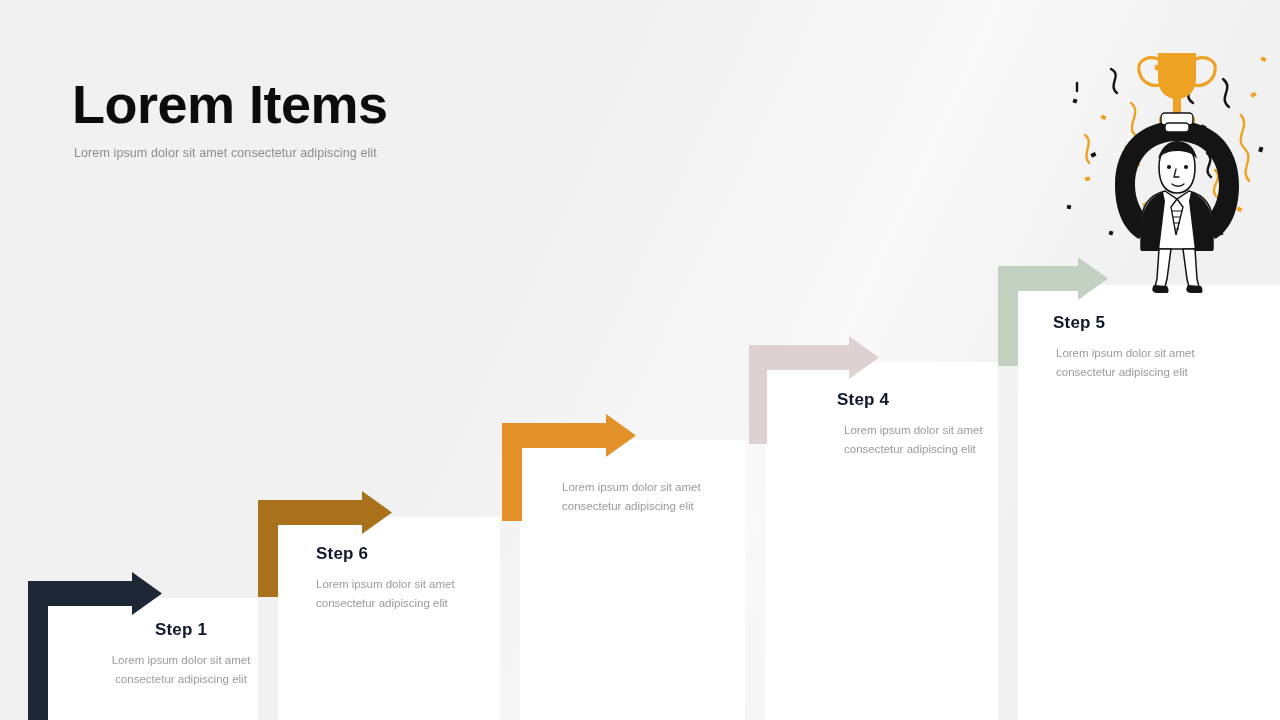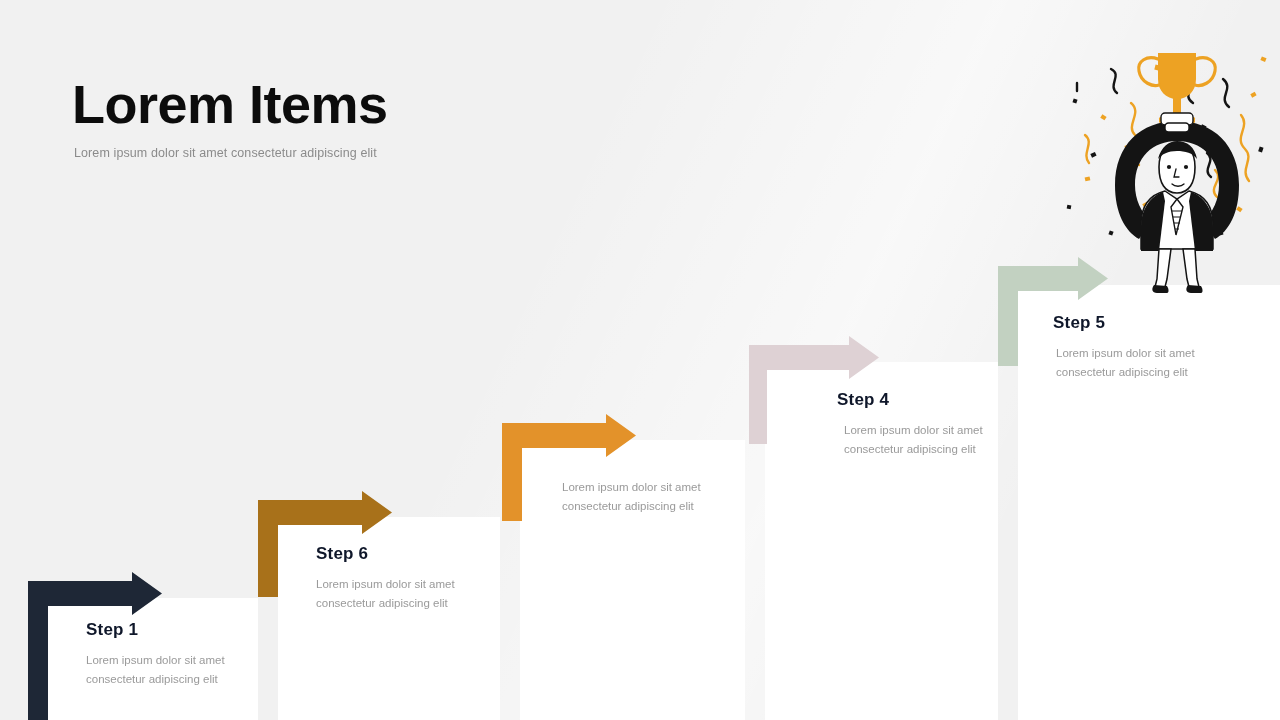--- a/index.html
+++ b/index.html
@@ -122,21 +122,21 @@
   </svg>
 
   <svg class="step-arrow" style="left:749px; top:342px;" width="130" height="99" viewBox="0 0 130 99">
     <path d="M0 0 H100 V-9 L130 12.5 L100 34 V25 H18 V99 H0 Z" transform="translate(0,3)" fill="#ded1d4"></path>
   </svg>
 
   <svg class="step-arrow" style="left:998px; top:263px;" width="110" height="100" viewBox="0 0 110 100">
     <path d="M0 0 H80 V-9 L110 12.5 L80 34 V25 H20 V100 H0 Z" transform="translate(0,3)" fill="#c2d1c1"></path>
   </svg>
 
-  <div class="step-text" style="left:86px; top:620px;">
+  <div class="step-text" style="left:86px; top:620px;text-align:center;">
     <div class="step-title">Step 1</div>
     <div class="step-desc">Lorem ipsum dolor sit amet consectetur adipiscing elit</div>
   </div>
 
   <div class="step-text" style="left:316px; top:544px;">
     <div class="step-title">Step 6</div>
     <div class="step-desc">Lorem ipsum dolor sit amet consectetur adipiscing elit</div>
   </div>
 
   <div class="step-text" style="left:562px; top:467px;">

